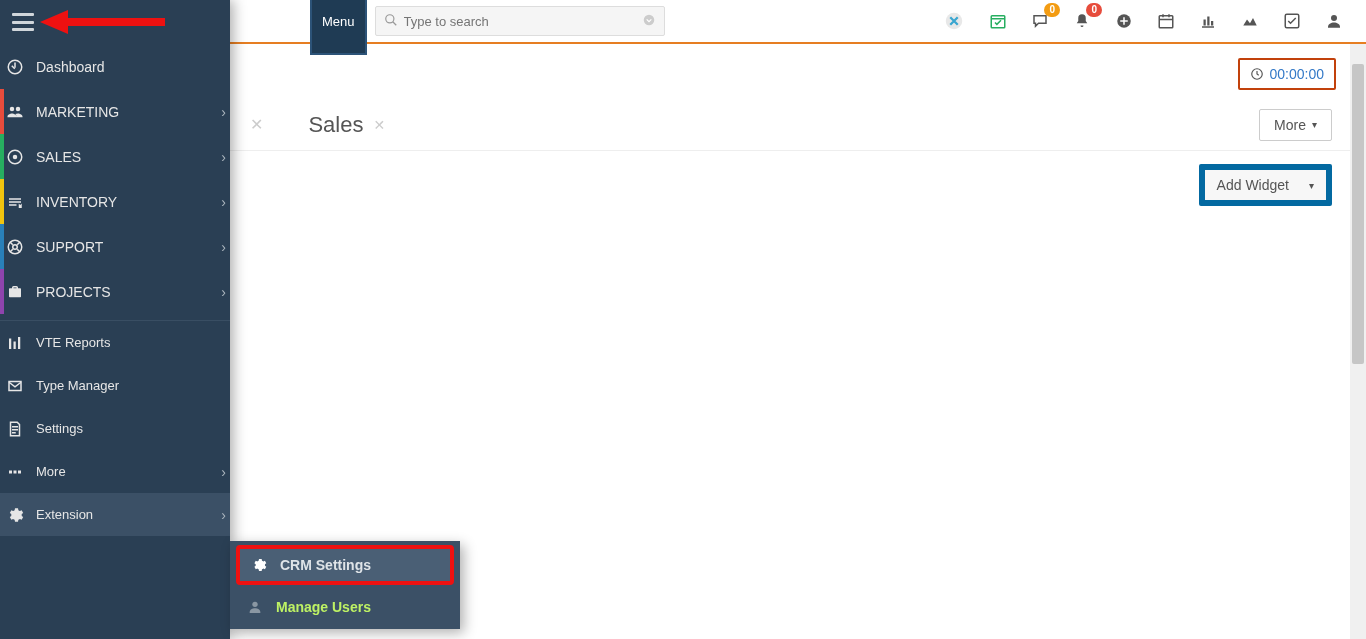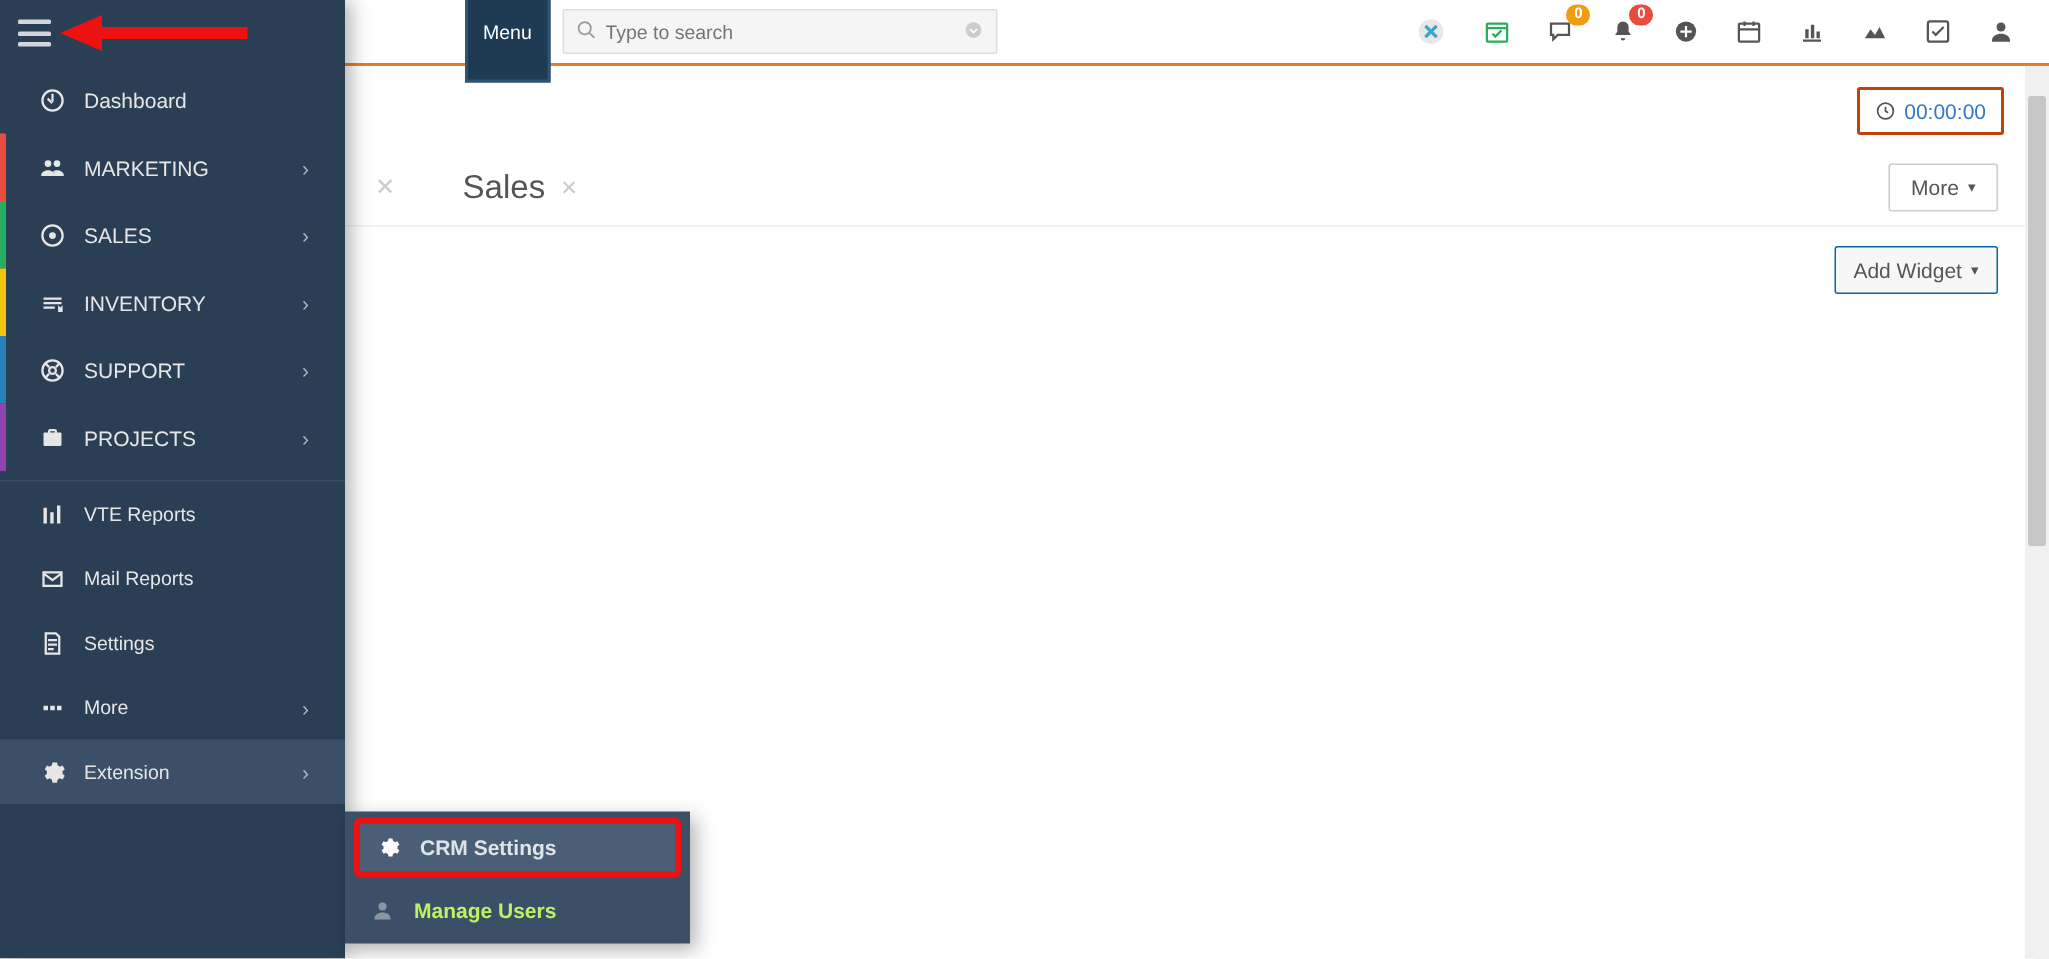--- a/index.html
+++ b/index.html
@@ -19,21 +19,21 @@
     .badge { position: absolute; top: -8px; right: -10px; background: #f39c12; color: #fff; font-size: 10px; font-weight: bold; border-radius: 8px; padding: 1px 5px; line-height: 12px; }
     .badge.red { background: #e74c3c; }
     .logo-x { width: 24px; height: 24px; display: flex; align-items: center; justify-content: center; }
     
     
     .sidebar { position: absolute; top: 0; left: 0; bottom: 0; width: 230px; background: #2a3f54; color: #e6e6e6; z-index: 10; box-shadow: 4px 0 12px rgba(0,0,0,0.3); }
     .hamburger-row { height: 44px; display: flex; align-items: center; padding-left: 12px; }
     .hamburger { width: 22px; height: 18px; cursor: pointer; display: flex; flex-direction: column; justify-content: space-between; }
     .hamburger span { display: block; height: 3px; background: #d0d6db; border-radius: 1px; }
     
-    .nav-item { display: flex; align-items: center; height: 45px; padding: 0 24px; cursor: pointer; position: relative; color: #e6e6e6; justify-content: center; }
+    .nav-item { display: flex; align-items: center; height: 45px; padding: 0 4px; cursor: pointer; position: relative; color: #e6e6e6; justify-content: center; }
     .nav-item .nav-icon { width: 22px; display: flex; align-items: center; justify-content: center; margin-right: 10px; }
     .nav-item .nav-icon svg { width: 18px; height: 18px; fill: #e6e6e6; }
     .nav-item .label { flex: 1; font-size: 14px; }
     .nav-item .chev { color: #aab4bd; }
     .nav-item.accent-red::before { content: ''; position: absolute; left: 0; top: 0; bottom: 0; width: 4px; background: #e74c3c; }
     .nav-item.accent-green::before { content: ''; position: absolute; left: 0; top: 0; bottom: 0; width: 4px; background: #27ae60; }
     .nav-item.accent-yellow::before { content: ''; position: absolute; left: 0; top: 0; bottom: 0; width: 4px; background: #f1c40f; }
     .nav-item.accent-blue::before { content: ''; position: absolute; left: 0; top: 0; bottom: 0; width: 4px; background: #2980b9; }
     .nav-item.accent-purple::before { content: ''; position: absolute; left: 0; top: 0; bottom: 0; width: 4px; background: #8e44ad; }
     .nav-item.active { background: #3b5066; }
@@ -61,21 +61,21 @@
     .timer-box svg { width: 14px; height: 14px; }
     
     .tabs-row { position: absolute; top: 55px; left: 0; right: 0; height: 52px; border-bottom: 1px solid #eee; display: flex; align-items: center; padding: 0 20px; }
     .tab-close { color: #ccc; font-size: 16px; cursor: pointer; margin-right: 20px; }
     .tab-title { font-size: 22px; color: #555; font-weight: 400; margin-left: 25px; }
     .tab-x { color: #ccc; font-size: 14px; cursor: pointer; margin-left: 10px; }
     .more-btn { margin-left: auto; border: 1px solid #ccc; background: #fff; padding: 7px 14px; border-radius: 2px; cursor: pointer; color: #555; font-size: 14px; display: flex; align-items: center; gap: 6px; margin-right: 14px; }
     .more-btn .caret { font-size: 10px; }
     
     .add-widget-row { position: absolute; top: 120px; right: 34px; }
-    .add-widget-btn { border: 1px solid #0369a1; background: #f7f7f7; padding: 7px 12px; border-radius: 2px; cursor: pointer; color: #555; font-size: 14px; display: inline-flex; align-items: center; gap: 6px; }
+    .add-widget-btn { border: 6px solid #0369a1; background: #f7f7f7; padding: 7px 12px; border-radius: 2px; cursor: pointer; color: #555; font-size: 14px; display: inline-flex; align-items: center; gap: 20px; }
     .add-widget-btn .caret { font-size: 10px; }
     
     
     .scrollbar-track { position: absolute; top: 44px; right: 0; bottom: 0; width: 16px; background: #f0f0f0; }
     .scrollbar-thumb { position: absolute; top: 20px; left: 2px; right: 2px; height: 300px; background: #c6c6c6; border-radius: 2px; }
   </style>
 </head>
 <body>
 
 <div class="sidebar">
@@ -160,21 +160,21 @@
       </span>
       <span class="label">VTE Reports</span>
     </div>
     <div class="nav-item">
       <span class="nav-icon">
         <svg viewBox="0 0 24 24">
             <path d="M4 6h16v12H4z" fill="none" stroke="#e6e6e6" stroke-width="2"></path>
             <path d="M4 7l8 6 8-6" fill="none" stroke="#e6e6e6" stroke-width="2"></path>
           </svg>
       </span>
-      <span class="label">Mail Reports</span>
+      <span class="label">Type Manager</span>
     </div>
     <div class="nav-item">
       <span class="nav-icon">
         <svg viewBox="0 0 24 24">
             <path d="M6 3h9l3 3v15H6z" fill="none" stroke="#e6e6e6" stroke-width="2"></path>
             <path d="M8 9h8M8 13h8M8 17h5" stroke="#e6e6e6" stroke-width="2"></path>
           </svg>
       </span>
       <span class="label">Settings</span>
     </div>

